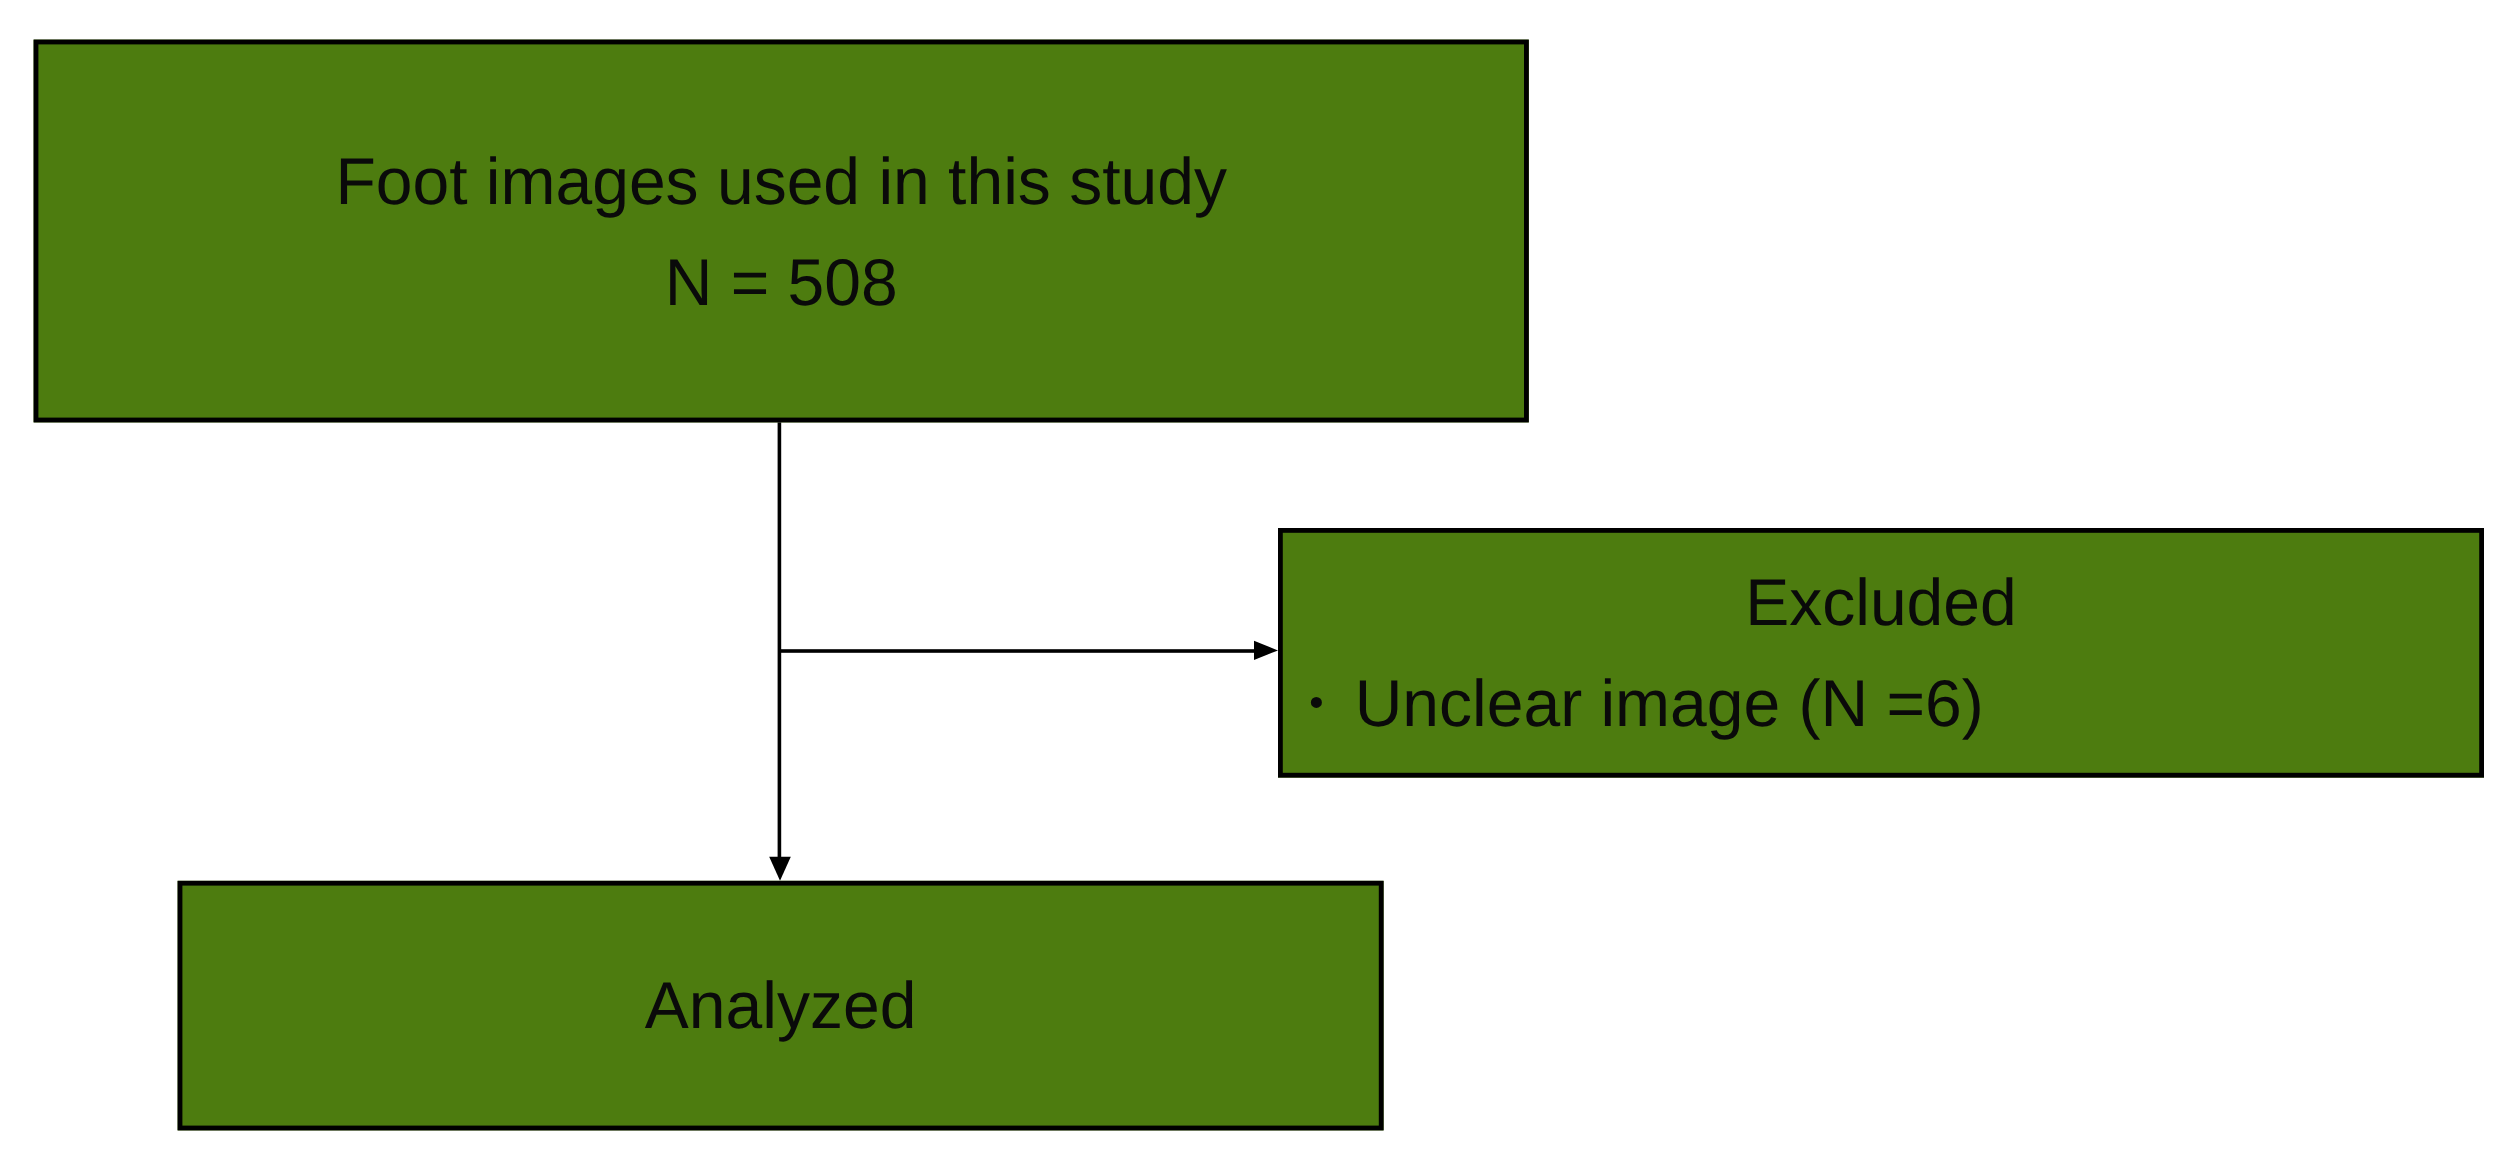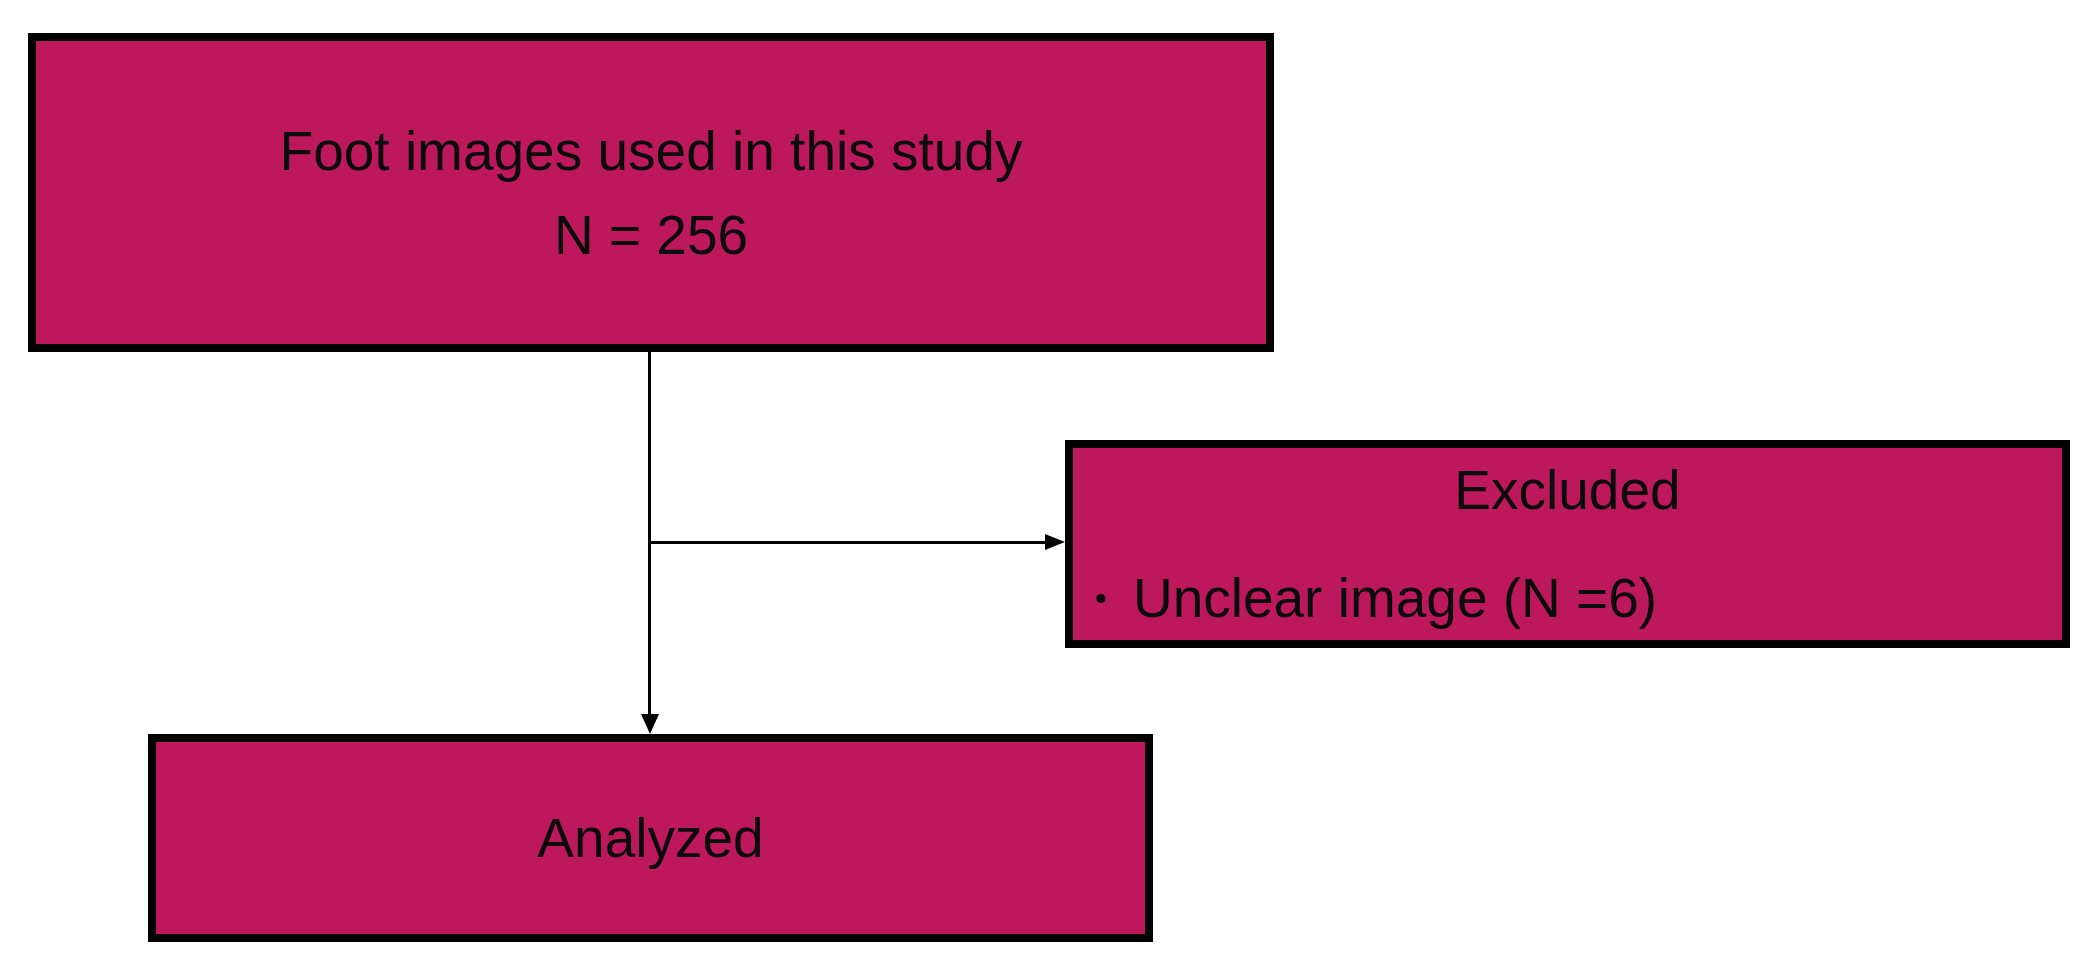--- a/index.html
+++ b/index.html
@@ -9,37 +9,37 @@
   .figure {
     position: relative;
     width: 2097px;
     height: 972px;
     background: #ffffff;
     overflow: hidden;
   }
 
   .box {
     position: absolute;
-    background: #be185d;
-    border: 8px solid #000000;
+    background: #4d7c0f;
+    border: 4px solid #000000;
     display: flex;
     flex-direction: column;
     justify-content: center;
   }
 
   .line {
     font-size: 55px;
     line-height: 84px;
     text-align: center;
     color: #0a0a0a;
     white-space: pre;
   }
 
   .top-box      { left: 28px;   top: 33px;  width: 1246px; height: 319px; }
-  .excluded-box { left: 1065px; top: 440px; width: 1005px; height: 208px; justify-content: space-between; }
+  .excluded-box { left: 1065px; top: 440px; width: 1005px; height: 208px; }
   .analyzed-box { left: 148px;  top: 734px; width: 1005px; height: 208px; gap: 45px; }
 
   .bullet-line {
     display: flex;
     align-items: center;
     justify-content: flex-start;
     text-align: left;
     padding-left: 22px;
     gap: 26px;
   }
@@ -67,21 +67,21 @@
     border-left: 20px solid #000000;
   }
 </style>
 </head>
 <body>
 
 <div class="figure">
 
   <div class="box top-box">
     <div class="line">Foot images used in this study</div>
-    <div class="line">N = 256</div>
+    <div class="line">N = 508</div>
   </div>
 
   <div class="connector vline"></div>
   <div class="arrowhead down"></div>
   <div class="connector hline"></div>
   <div class="arrowhead right"></div>
 
   <div class="box excluded-box">
     <div class="line">Excluded</div>
     <div class="line bullet-line">

